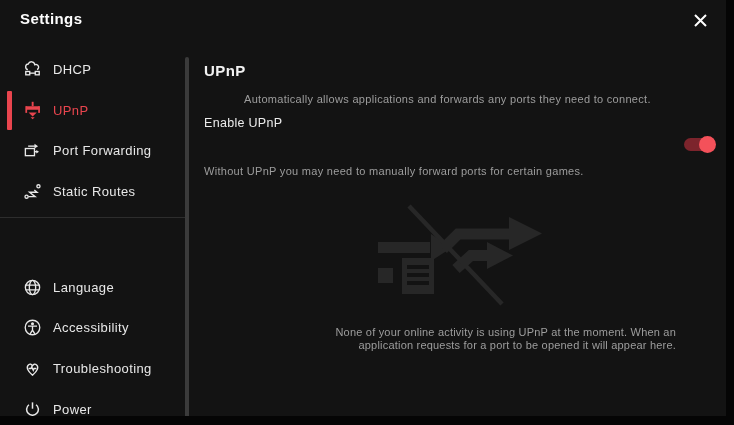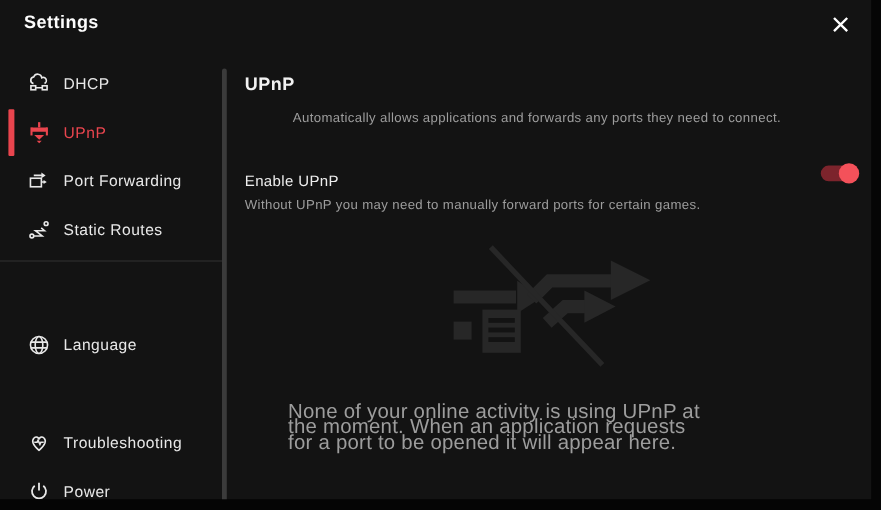--- a/index.html
+++ b/index.html
@@ -49,41 +49,41 @@
   
   .content-title{
     position:absolute;left:204px;top:62px;
     font-size:15px;font-weight:700;color:#f2f2f2;letter-spacing:.4px;
   }
   .content-desc{
     position:absolute;left:204px;top:93px;
     font-size:11px;color:#9d9d9d;letter-spacing:.3px;margin-left:40px;
   }
   .enable-label{
-    position:absolute;left:204px;top:144px;
+    position:absolute;left:204px;top:116px;
     font-size:12.5px;color:#ededed;letter-spacing:.3px;
   }
   .enable-sub{
     position:absolute;left:204px;top:145px;
     font-size:11px;color:#9d9d9d;letter-spacing:.3px;margin-top:20px;
   }
   .toggle{
     position:absolute;left:684px;top:138px;width:30px;height:13px;
     background:#7c242c;border-radius:7px;cursor:pointer;
   }
   .toggle .knob{
     position:absolute;right:-2px;top:-2px;width:17px;height:17px;
     border-radius:50%;background:#f4515a;
   }
   .ghost{
     position:absolute;left:376px;top:204px;width:168px;height:102px;
   }
   .empty-text{
-    position:absolute;left:240px;top:336px;width:436px;
-    text-align:left;font-size:17px;line-height:13px;color:#9d9d9d;letter-spacing:.2px;
+    position:absolute;left:240px;top:326px;width:436px;
+    text-align:right;font-size:11px;line-height:13px;color:#9d9d9d;letter-spacing:.2px;
   }
   .empty-text span{display:inline-block;max-width:352px;}
 </style>
 </head>
 <body>
 
 <div class="panel">
 
   <div class="title">Settings</div>
   <button class="close-btn">
@@ -154,20 +154,30 @@
       <span class="ic">
         <svg viewBox="0 0 24 24" fill="none" stroke="currentColor" stroke-width="1.7">
           <circle cx="12" cy="12" r="9"></circle>
           <ellipse cx="12" cy="12" rx="4" ry="9"></ellipse>
           <path d="M3.6 9h16.8M3.6 15h16.8"></path>
         </svg>
       </span>
       <span class="lbl">Language</span>
     </div>
 
+    <div class="side-item" style="top:294px">
+      <span class="ic">
+        <svg viewBox="0 0 24 24" fill="none" stroke="currentColor" stroke-width="1.7">
+          <circle cx="12" cy="12" r="9.2"></circle>
+          <circle cx="12" cy="7.2" r="1.9" fill="currentColor" stroke="none"></circle>
+          <path d="M6.3 10.3h11.4M12 10.3v5M12 15.3l-3 4.8M12 15.3l3 4.8"></path>
+        </svg>
+      </span>
+      <span class="lbl">Accessibility</span>
+    </div>
 
     <div class="side-item" style="top:335px">
       <span class="ic">
         <svg viewBox="0 0 24 24" fill="none" stroke="currentColor" stroke-width="1.7">
           <path d="M12 20.5C5.5 15 3.8 10.5 6.8 7.6c2-1.9 4.2-1 5.2.9 1-1.9 3.2-2.8 5.2-.9 3 2.9 1.3 7.4-5.2 12.9z"></path>
           <path d="M7 12h3l1-2 2 4.3 1-2.3h3"></path>
         </svg>
       </span>
       <span class="lbl">Troubleshooting</span>
     </div>

